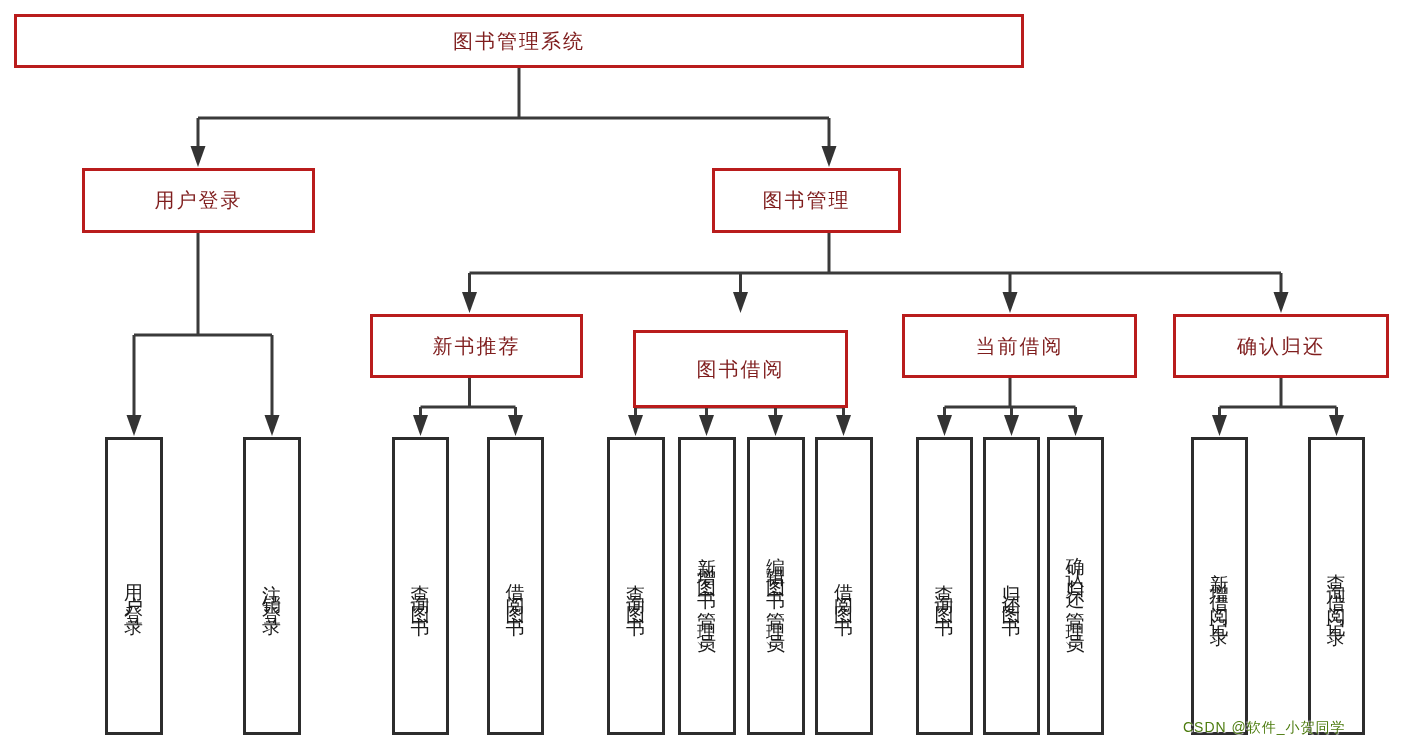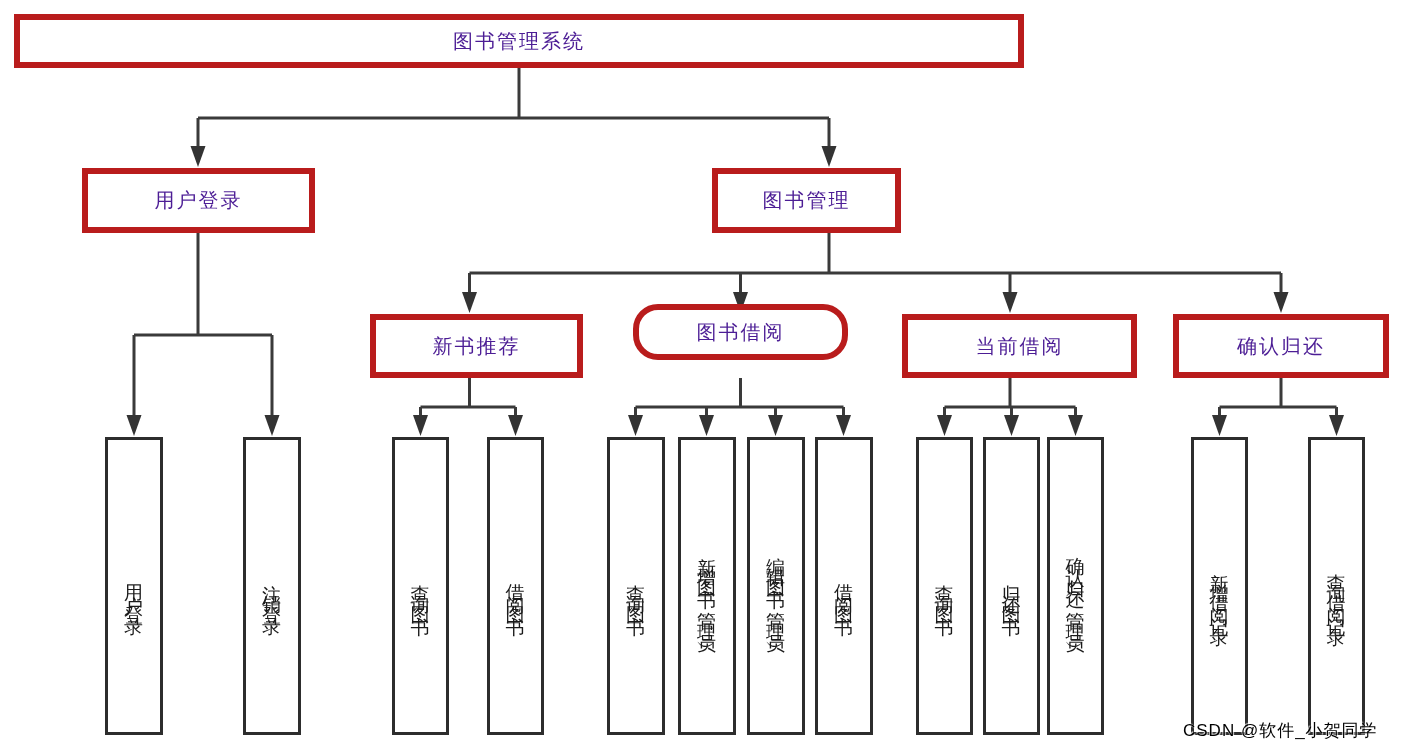--- a/index.html
+++ b/index.html
@@ -12,28 +12,28 @@
     overflow: hidden;
   }
   .connectors {
     position: absolute;
     left: 0; top: 0;
     width: 1405px; height: 747px;
   }
   .node {
     position: absolute;
     box-sizing: border-box;
-    border: 6px solid #b91c1c;
+    border: 3px solid #b91c1c;
     background: #ffffff;
     display: flex;
     align-items: center;
     justify-content: center;
     font-size: 20px;
     letter-spacing: 2px;
-    color: #4c1d95;
+    color: #7f1d1d;
     white-space: nowrap;
   }
   .leaf {
     position: absolute;
     top: 437px;
     height: 298px;
     box-sizing: border-box;
     border: 3px solid #2d2d2d;
     background: #ffffff;
     display: flex;
@@ -46,23 +46,23 @@
     font-size: 19px;
     letter-spacing: 11px;
     line-height: 1;
     color: #1b1b1b;
     transform: translateY(5px);
   }
   .watermark {
     position: absolute;
     left: 1183px;
     top: 719px;
-    font-size: 17px;
+    font-size: 14px;
     letter-spacing: 1px;
-    color: #000000;
+    color: #4d7c0f;
     white-space: nowrap;
     z-index: 5;
     text-shadow: 1px 1px 1px rgba(255,255,255,0.85), -1px -1px 1px rgba(255,255,255,0.85);
     text-align: center;
   }
 </style>
 </head>
 <body>
 
 <div class="canvas">
@@ -113,21 +113,21 @@
       <polygon points="1329,415 1344,415 1336.5,436"></polygon>
     </g>
   </svg>
 
   <div class="node" style="left:14px; top:14px; width:1010px; height:54px;">图书管理系统</div>
 
   <div class="node" style="left:82px; top:168px; width:233px; height:65px;">用户登录</div>
   <div class="node" style="left:712px; top:168px; width:189px; height:65px;">图书管理</div>
 
   <div class="node" style="left:363px; top:314px; width:213px; height:64px;margin-left:7px;">新书推荐</div>
-  <div class="node" style="left:633px; top:304px; width:215px; height:56px;border-radius:25px;">图书借阅</div>
+  <div class="node" style="left:633px; top:330px; width:215px; height:78px;">图书借阅</div>
   <div class="node" style="left:902px; top:314px; width:235px; height:64px;">当前借阅</div>
   <div class="node" style="left:1173px; top:314px; width:216px; height:64px;">确认归还</div>
 
   <div class="leaf" style="left:105px; width:58px;">
     <span class="vtext">用户登录</span>
   </div>
   <div class="leaf" style="left:243px; width:58px;">
     <span class="vtext">注销登录</span>
   </div>
 

